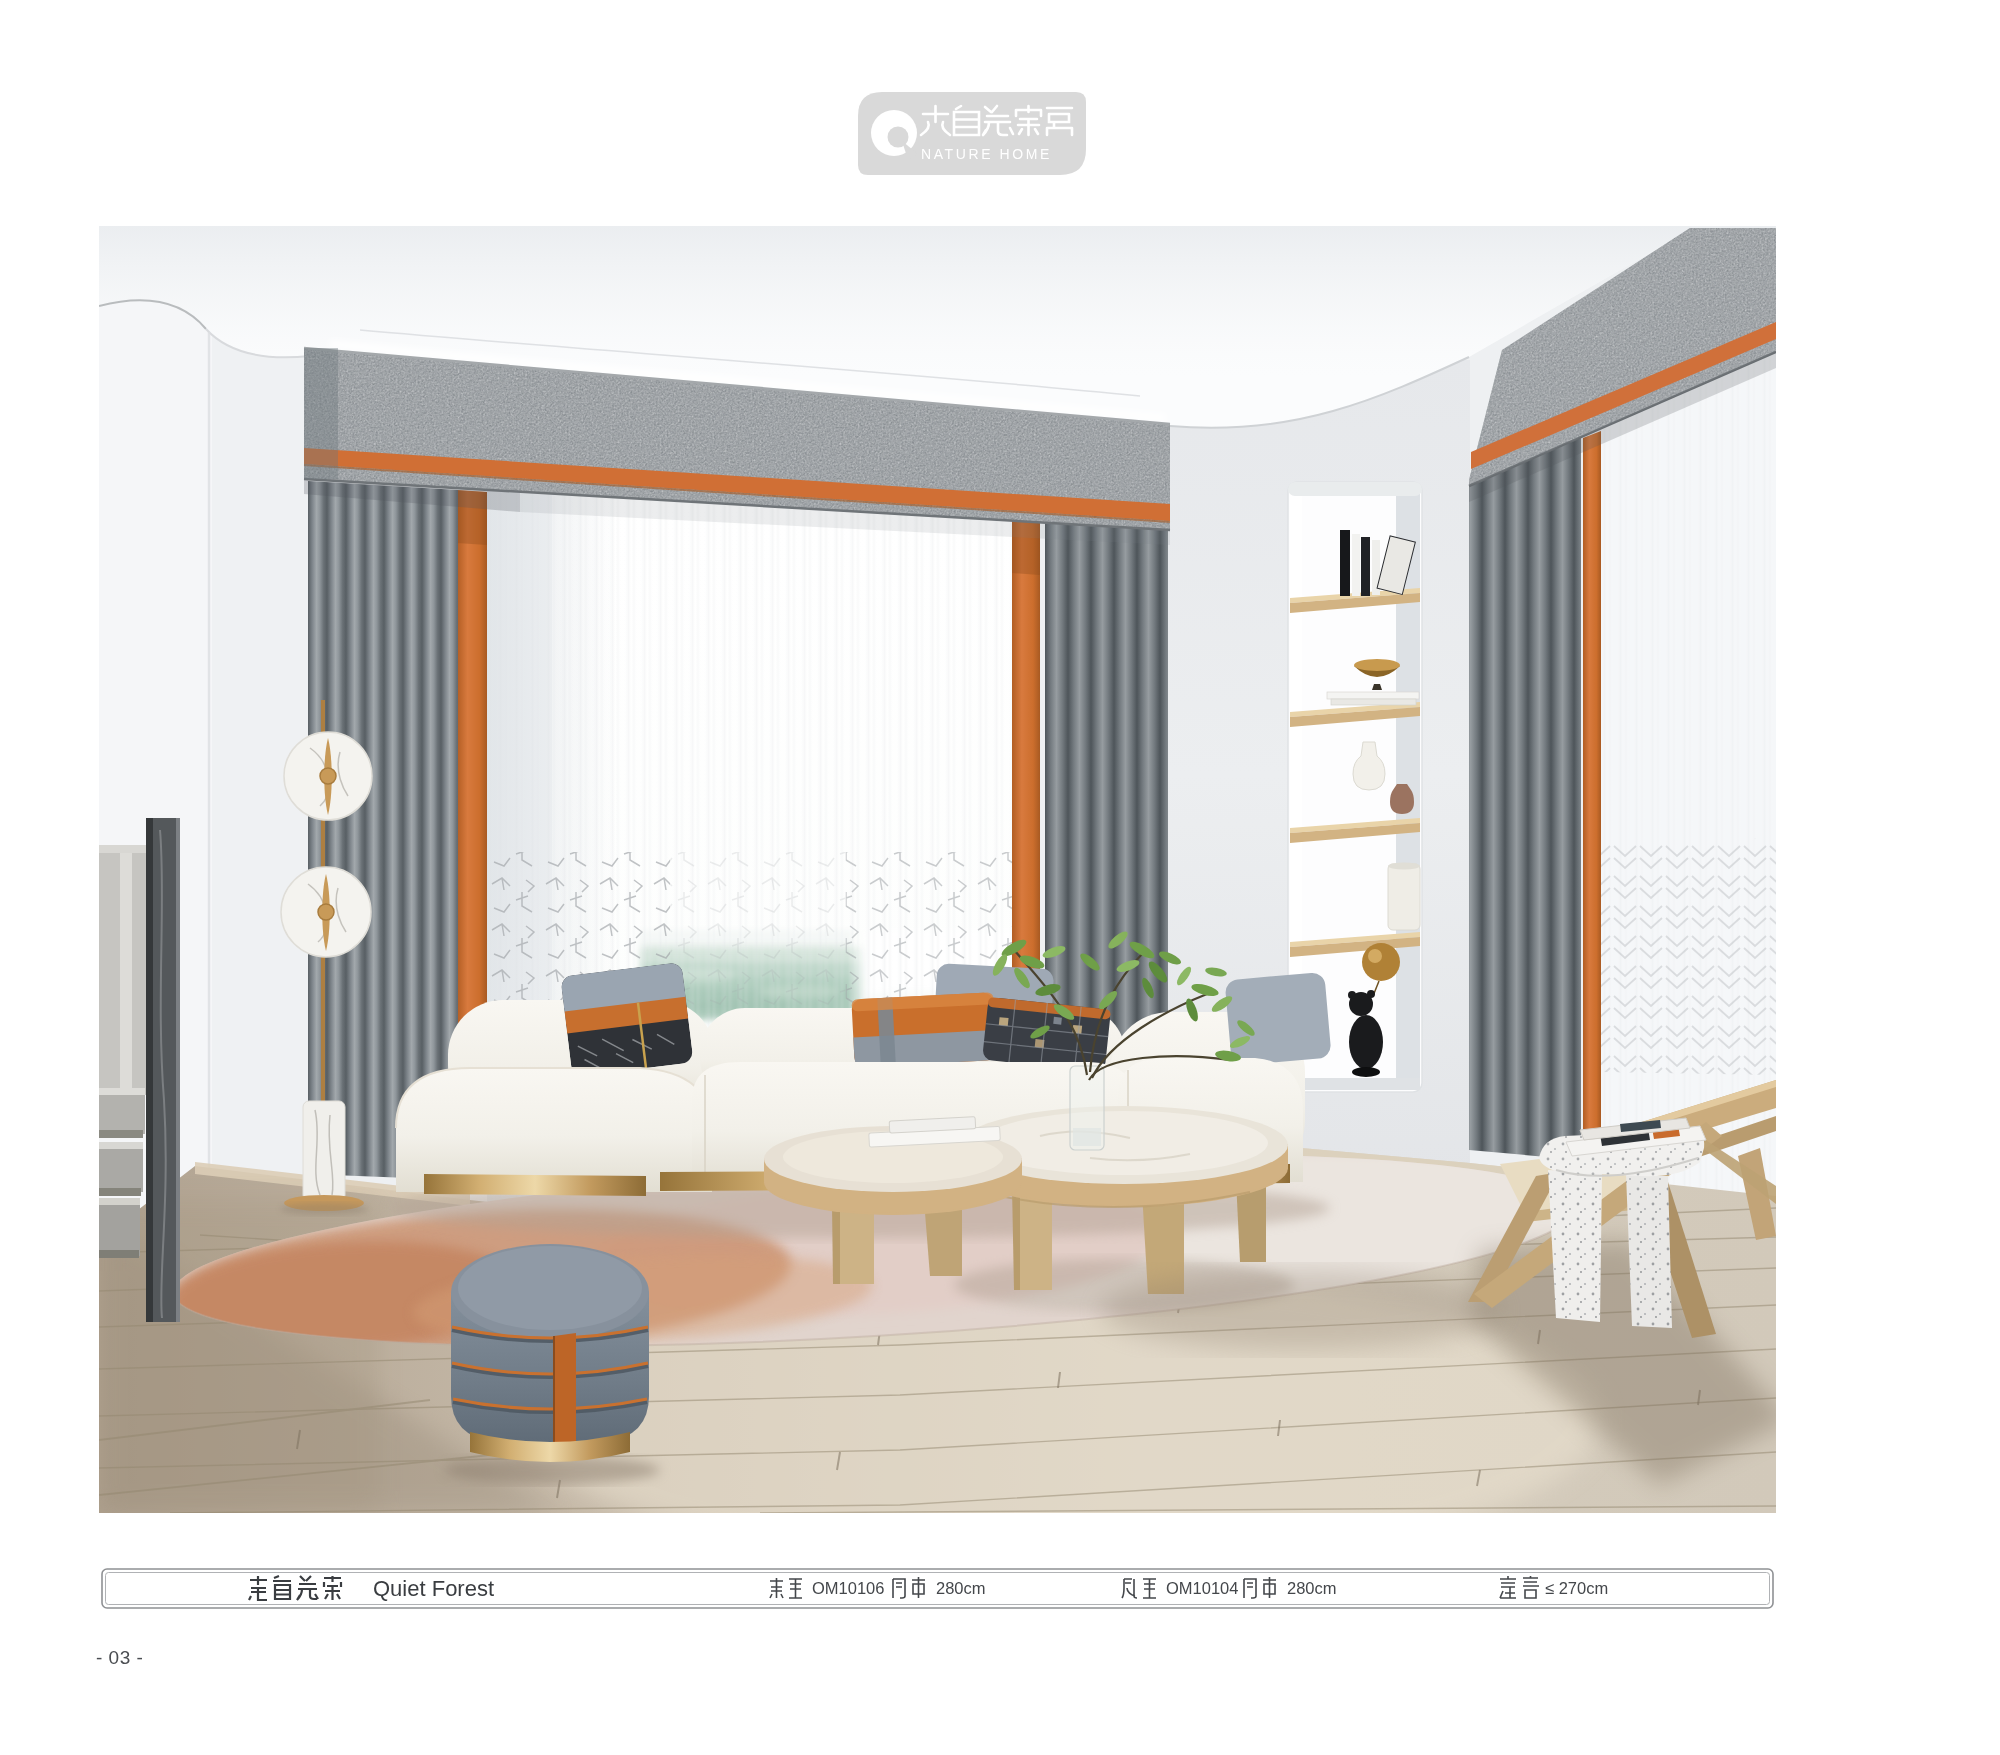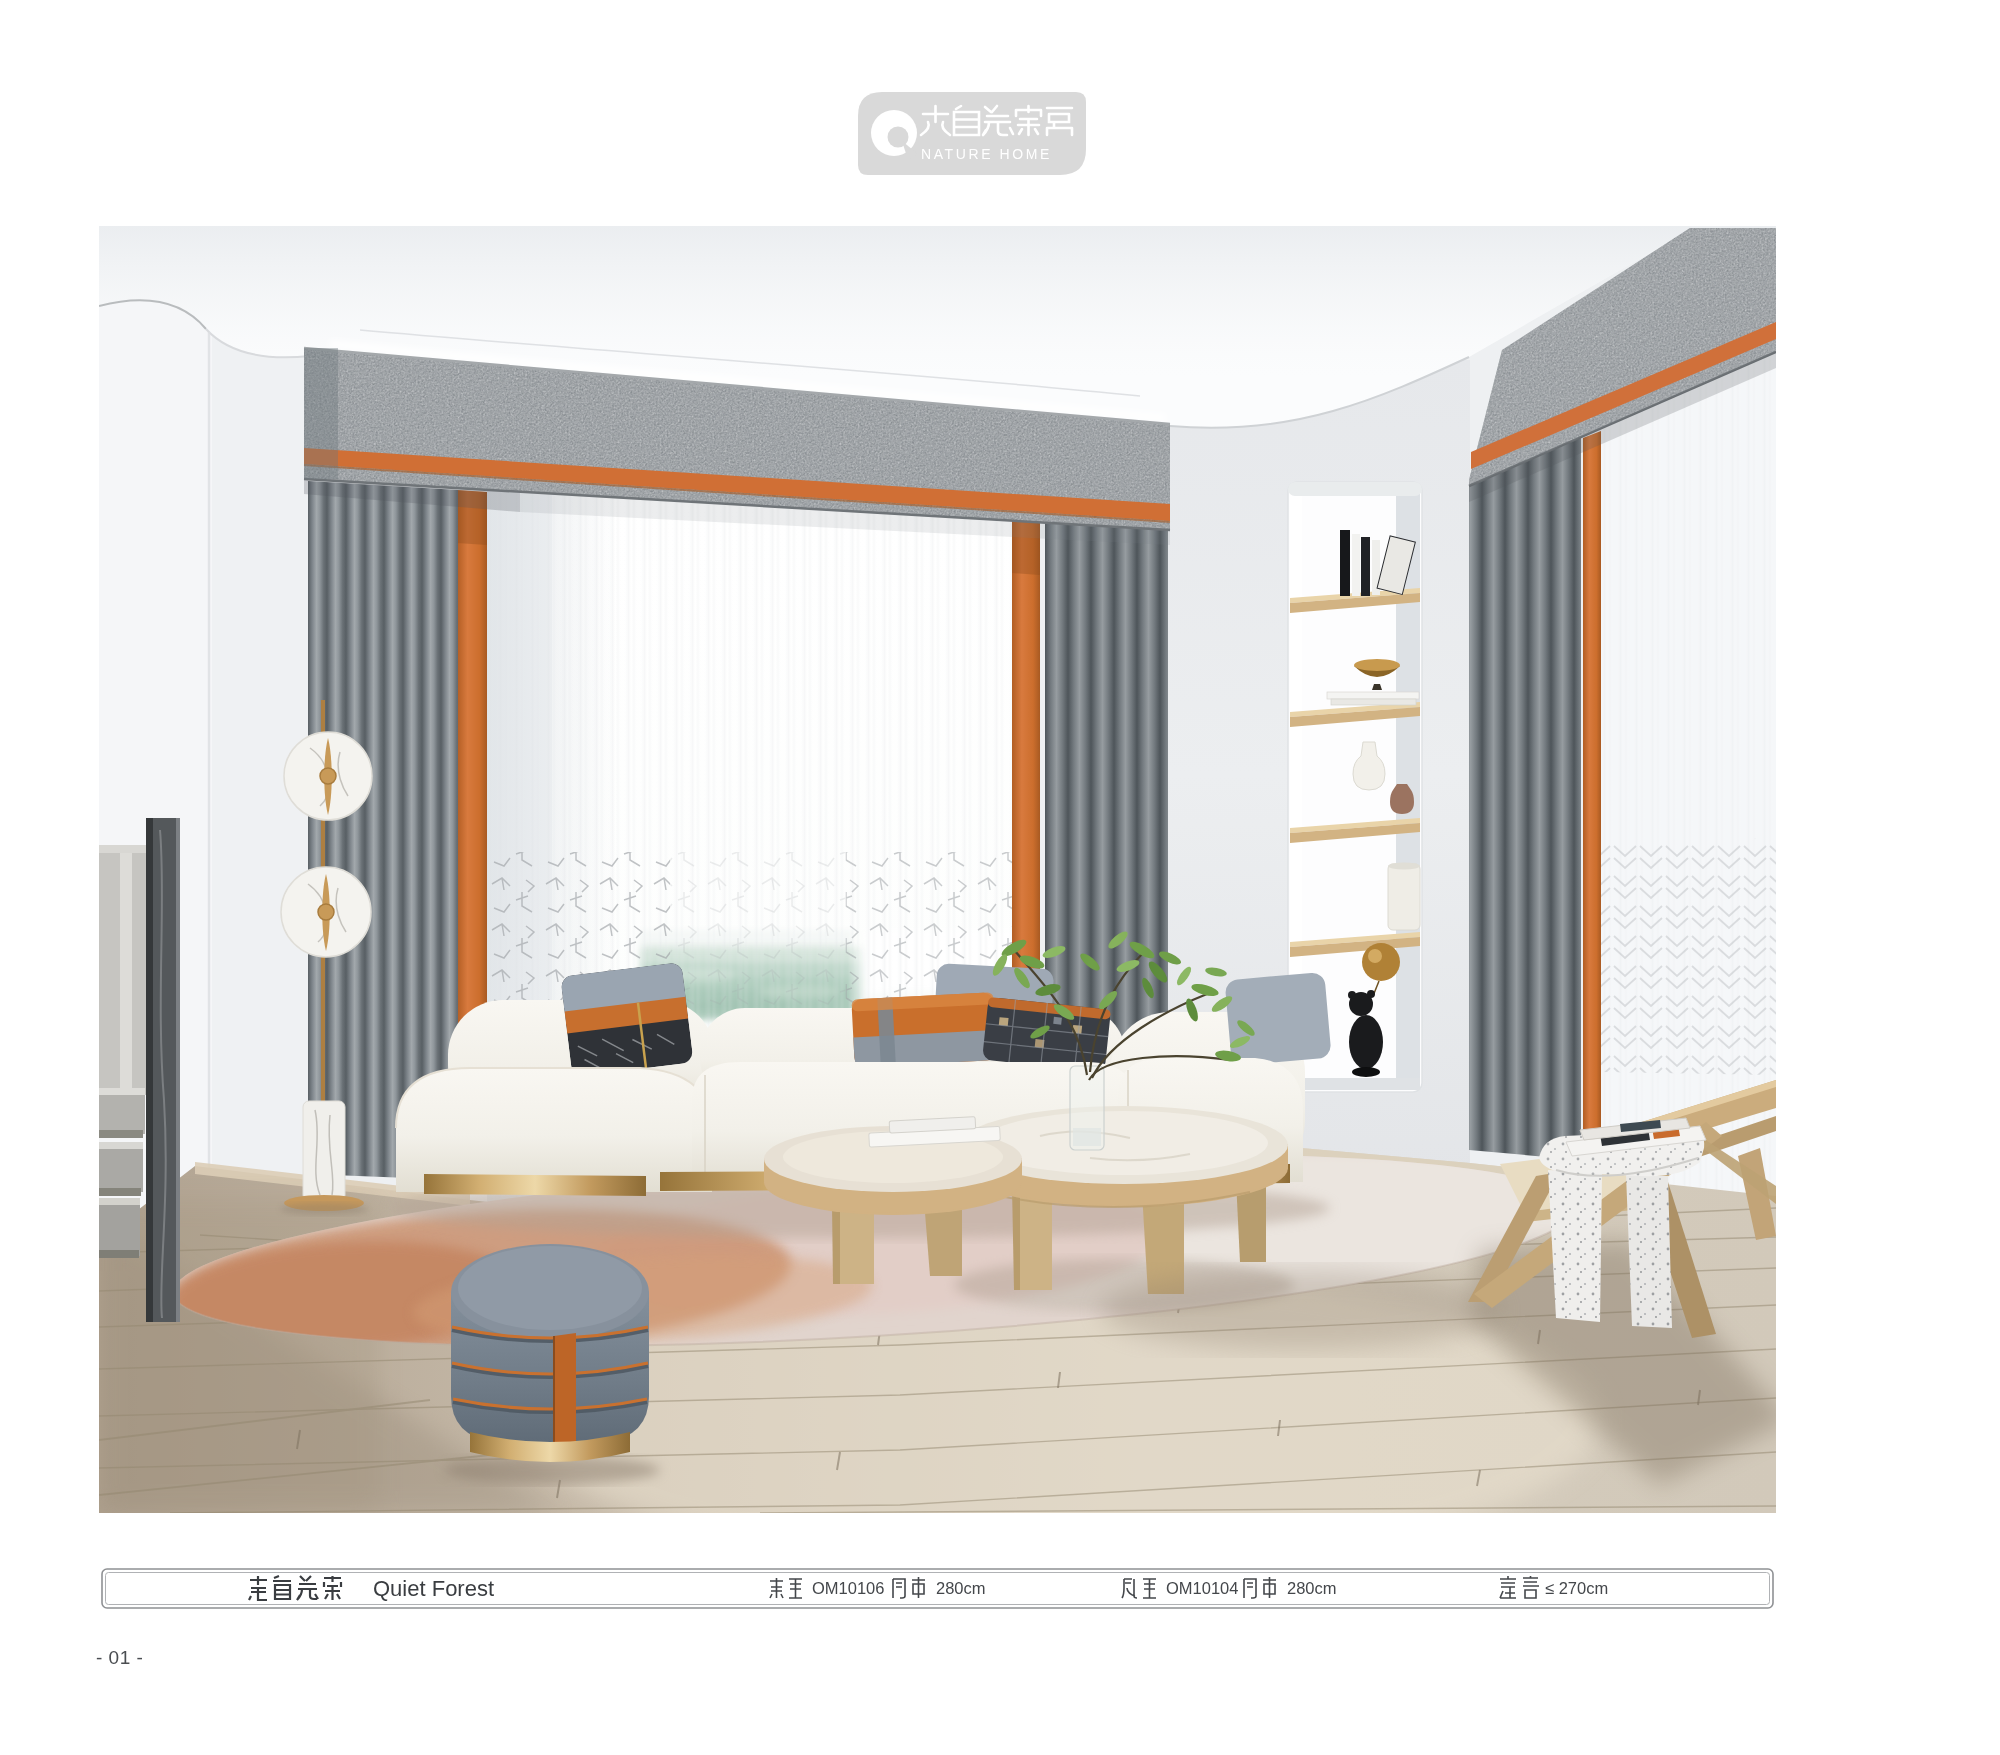--- a/index.html
+++ b/index.html
@@ -677,15 +677,15 @@
   </g>
   <text x="1186" y="26" font-size="16.5" fill="#44474b">280cm</text>
 
   <g stroke="#44474b" stroke-width="1.6" fill="none">
     <path d="M1399,11 H1415 M1407,8 V11 M1400,15 H1414 M1400,19 H1414 M1402,23 L1399,30 M1404,25 H1414 M1409,19 V30 M1399,30 H1415"></path>
     <path d="M1422,10 H1437 M1429.5,8 V10 M1423,14 H1436 M1422,18 H1438 M1424,22 H1435 V30 H1424 Z"></path>
   </g>
   <text x="1444" y="26" font-size="16.5" fill="#44474b">≤  270cm</text>
 </svg>
 
-<div class="abs" style="left:96px;top:1647px;font-size:19px;letter-spacing:0.5px;color:#4a4d51;">- 01 -</div>
+<div class="abs" style="left:96px;top:1647px;font-size:19px;letter-spacing:0.5px;color:#4a4d51;">- 03 -</div>
 
 </div>
 
 </body></html>

